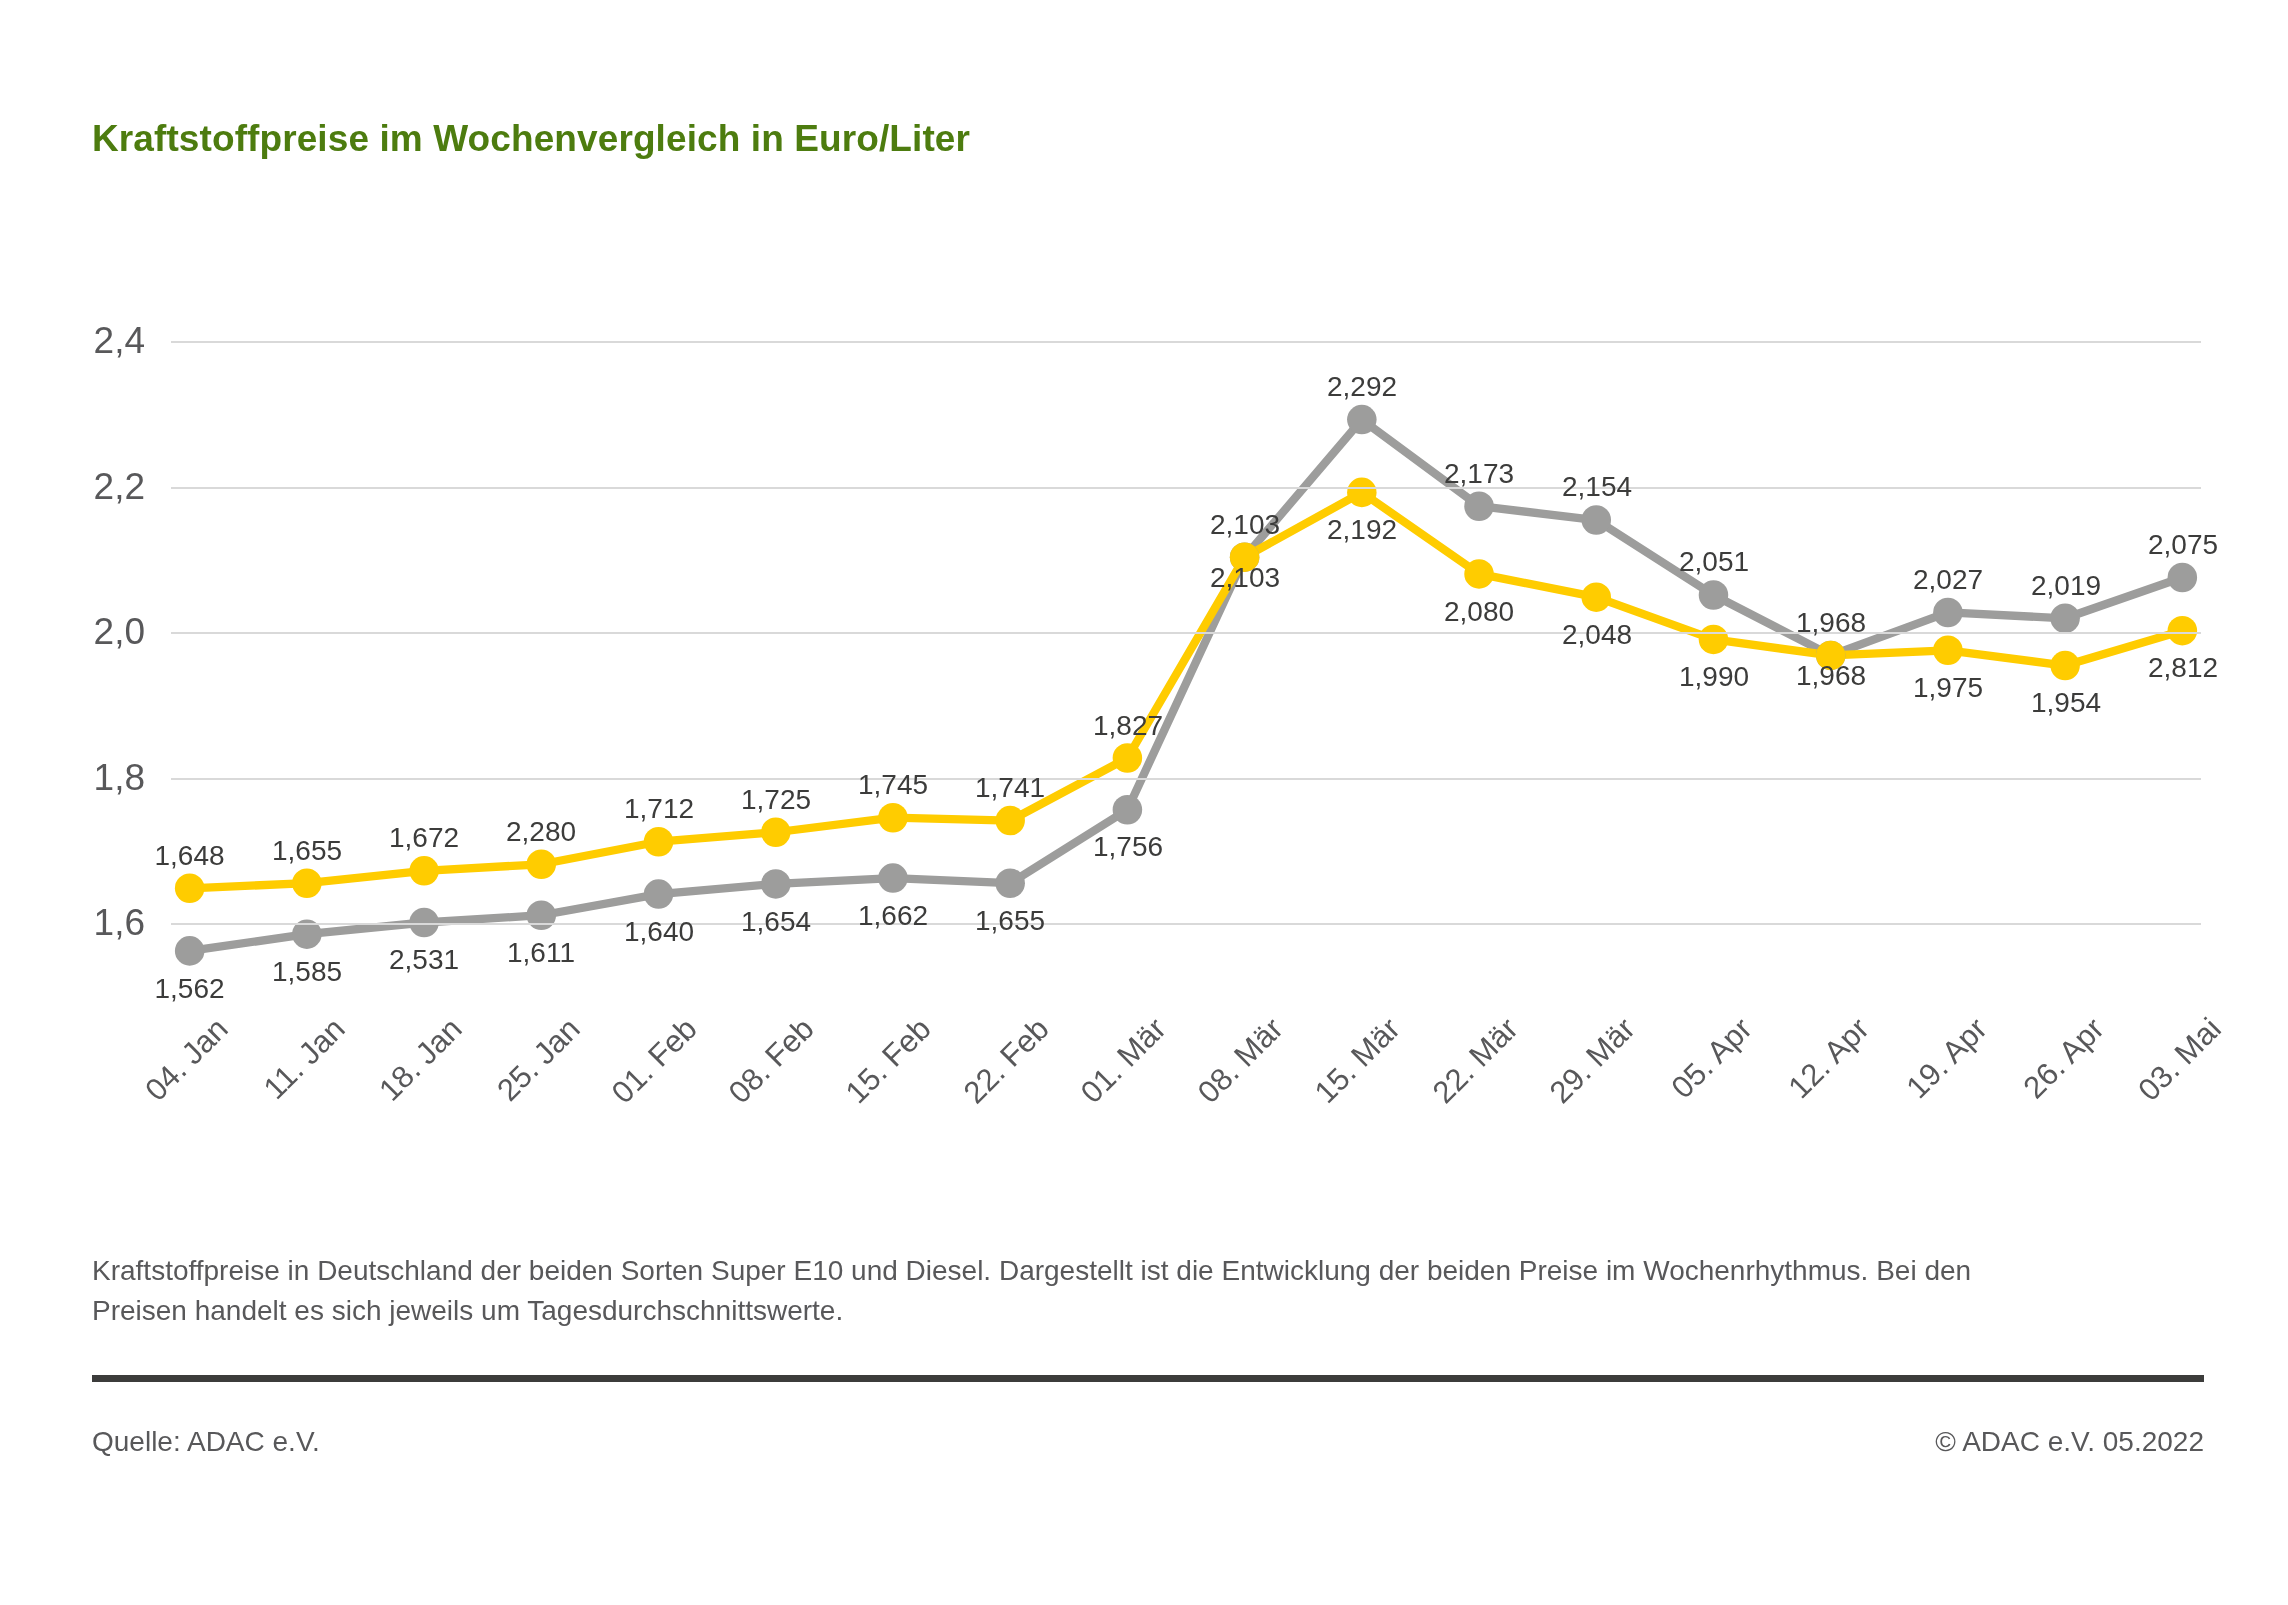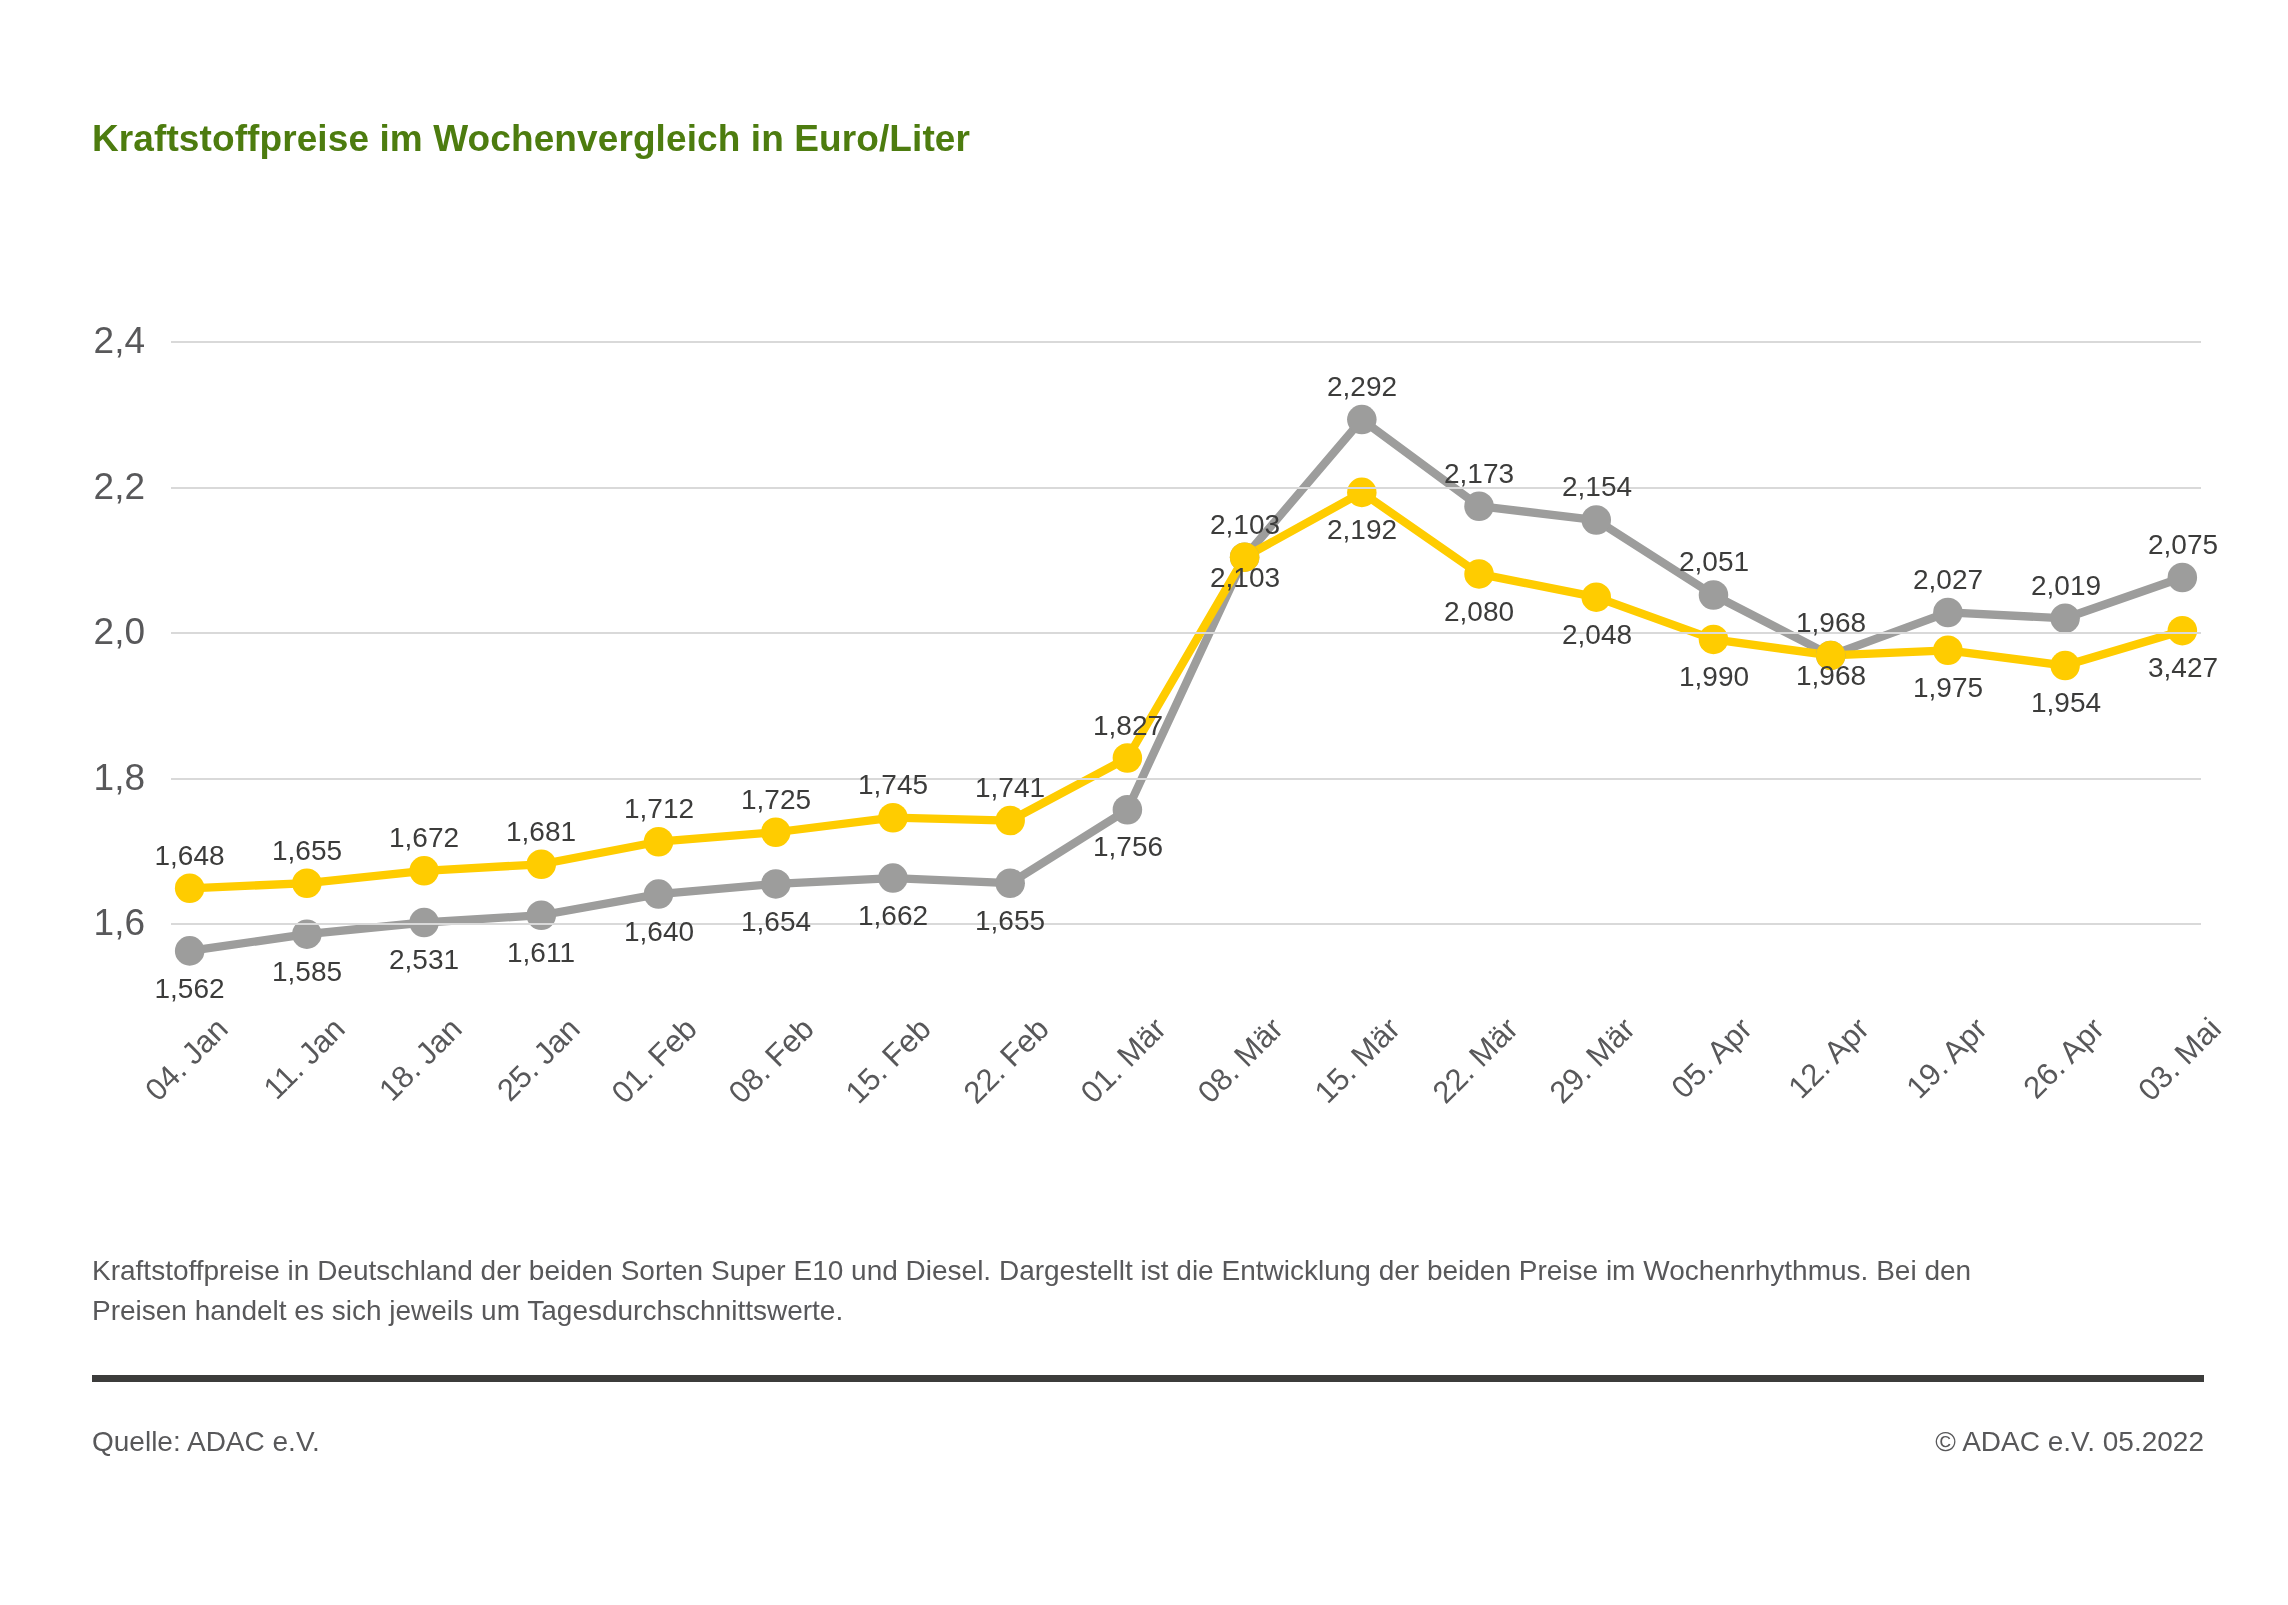--- a/index.html
+++ b/index.html
@@ -198,35 +198,35 @@
       <div class="ytick" style="top: 437px;">1,8</div>
       <div class="gridline" style="top: 291px;"></div>
       <div class="ytick" style="top: 291px;">2,0</div>
       <div class="gridline" style="top: 146px;"></div>
       <div class="ytick" style="top: 146px;">2,2</div>
       <div class="gridline" style="top: 0px;"></div>
       <div class="ytick" style="top: 0px;">2,4</div>
       <div class="pt-label" style="left: 18.5px; top: 531px;">1,648</div>
       <div class="pt-label" style="left: 136px; top: 526px;">1,655</div>
       <div class="pt-label" style="left: 253px; top: 513px;">1,672</div>
-      <div class="pt-label" style="left: 370px; top: 507px;">1,681</div>
+      <div class="pt-label" style="left: 370px; top: 507px;">2,280</div>
       <div class="pt-label" style="left: 488px; top: 484px;">1,712</div>
       <div class="pt-label" style="left: 605px; top: 475px;">1,725</div>
       <div class="pt-label" style="left: 722px; top: 460px;">1,745</div>
       <div class="pt-label" style="left: 839px; top: 463px;">1,741</div>
       <div class="pt-label" style="left: 957px; top: 401px;">1,827</div>
       <div class="pt-label" style="left: 1074px; top: 253px;">2,103</div>
       <div class="pt-label" style="left: 1191px; top: 205px;">2,192</div>
       <div class="pt-label" style="left: 1308px; top: 287px;">2,080</div>
       <div class="pt-label" style="left: 1426px; top: 310px;">2,048</div>
       <div class="pt-label" style="left: 1543px; top: 352px;">1,990</div>
       <div class="pt-label" style="left: 1660px; top: 351px;">1,968</div>
       <div class="pt-label" style="left: 1777px; top: 363px;">1,975</div>
       <div class="pt-label" style="left: 1895px; top: 378px;">1,954</div>
-      <div class="pt-label" style="left: 2012px; top: 343px;">3,427</div>
+      <div class="pt-label" style="left: 2012px; top: 343px;">2,812</div>
       <div class="pt-label" style="left: 18.5px; top: 664px;">1,562</div>
       <div class="pt-label" style="left: 136px; top: 647px;">1,585</div>
       <div class="pt-label" style="left: 253px; top: 635px;">2,531</div>
       <div class="pt-label" style="left: 370px; top: 628px;">1,611</div>
       <div class="pt-label" style="left: 488px; top: 607px;">1,640</div>
       <div class="pt-label" style="left: 605px; top: 597px;">1,654</div>
       <div class="pt-label" style="left: 722px; top: 591px;">1,662</div>
       <div class="pt-label" style="left: 839px; top: 596px;">1,655</div>
       <div class="pt-label" style="left: 957px; top: 522px;">1,756</div>
       <div class="pt-label" style="left: 1074px; top: 200px;">2,103</div>

